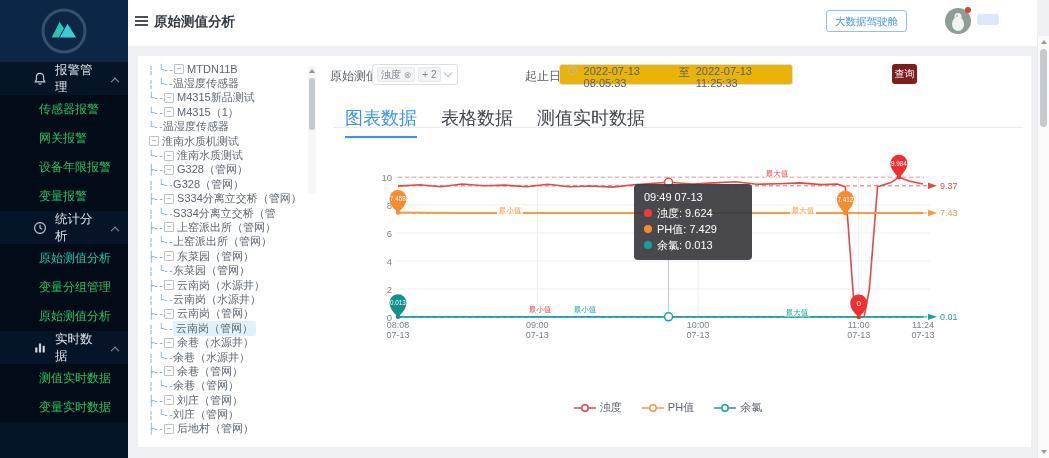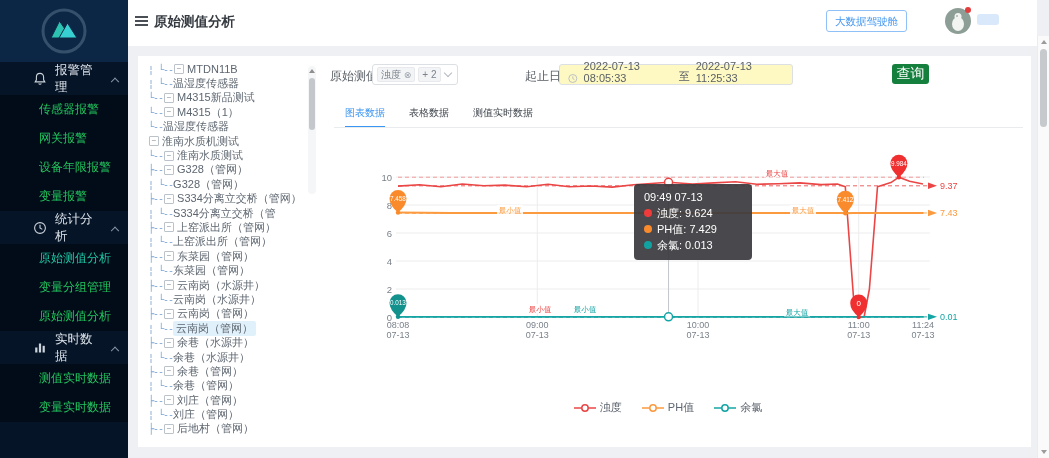--- a/index.html
+++ b/index.html
@@ -47,25 +47,25 @@
   .tthumb { position:absolute; top:12px; left:1px; width:6px; height:52px; background:#c4c8cc; border-radius:3px; }
 
   
   .flabel { position:absolute; font-size:12px; color:#5a6066; top:12px; }
   .lbl-measure { left:192px; }
   .lbl-date { left:387px; }
   .selectbox { position:absolute; left:234px; top:8px; width:86px; height:21px; border:1px solid #dcdfe3; border-radius:3px; display:flex; align-items:center; padding:0 6px 0 4px; gap:3px; background:#fff; cursor:pointer; }
   .tag { background:#f3f4f6; border:1px solid #e7e9ec; border-radius:2px; font-size:10px; color:#7a828c; padding:0 3px; height:15px; line-height:13px; white-space:nowrap; }
   .tag .tagx { color:#9aa1aa; font-size:9px; }
   .sel-chev { width:6px; height:6px; border-right:1.3px solid #b3b9c0; border-bottom:1.3px solid #b3b9c0; transform:rotate(45deg); margin-left:auto; margin-top:-3px; }
-  .datebox { position:absolute; left:421px; top:8px; width:234px; height:21px; border:1px solid #dcdfe3; border-radius:3px; display:flex; align-items:flex-end; gap:6px; padding:0 8px; font-size:11px; color:#5a6066; background:#fef9c3; }
-  .query-btn { position:absolute; left:754px; top:8px; width:37px; height:20px; background:#15803d; border:none; border-radius:3px; color:#fff; font-size:14px; cursor:pointer; }
-
-  
-  .tabs { position:absolute; left:207px; top:50px; display:flex; gap:24px; font-size:10px; color:#40464d; }
+  .datebox { position:absolute; left:421px; top:8px; width:234px; height:21px; border:1px solid #dcdfe3; border-radius:3px; display:flex; align-items:flex-start; gap:6px; padding:0 8px; font-size:11px; color:#5a6066; background:#eab308; }
+  .query-btn { position:absolute; left:754px; top:8px; width:25px; height:20px; background:#7f1d1d; border:none; border-radius:3px; color:#fff; font-size:10px; cursor:pointer; }
+
+  
+  .tabs { position:absolute; left:207px; top:50px; display:flex; gap:24px; font-size:18px; color:#40464d; }
   .tab { cursor:pointer; padding-bottom:6px; }
   .tab.active { color:#3a94f2; border-bottom:2px solid #3a94f2; }
   .tabline { position:absolute; left:196px; top:71px; width:689px; height:1px; background:#e9ebed; }
 
   
   .chart { position:absolute; left:230px; top:90px; width:600px; height:295px; }
   .chart svg { display:block; }
   .tooltip { position:absolute; left:266px; top:38px; width:118px; background:rgba(58,58,62,0.92); border-radius:4px; padding:5px 10px 7px 10px; color:#fff; font-size:11px; line-height:16px; z-index:4; }
   .tt-row { display:flex; align-items:center; gap:5px; white-space:nowrap; }
   .tt-dot { width:8px; height:8px; border-radius:50%; flex:none; }

